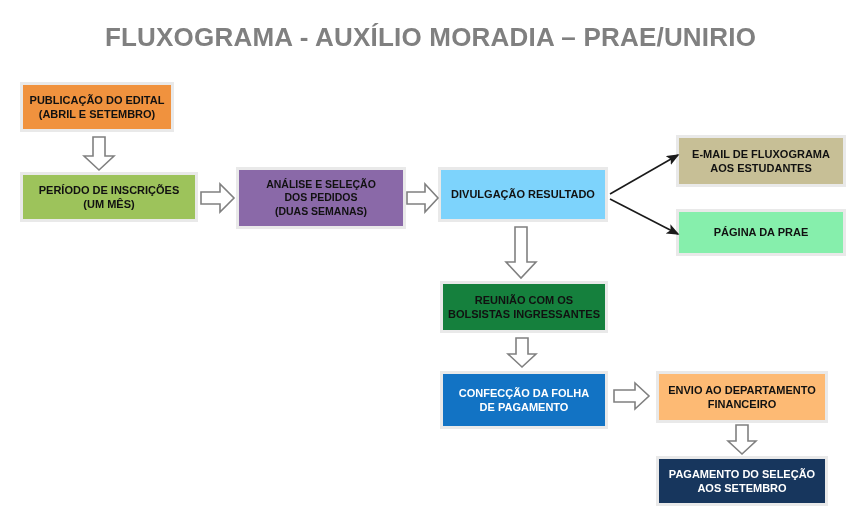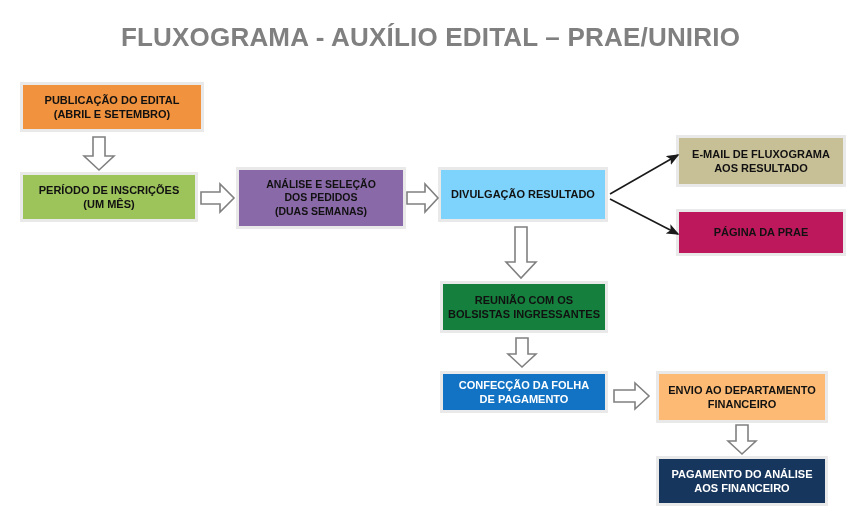--- a/index.html
+++ b/index.html
@@ -48,47 +48,47 @@
   }
   .box .inner {
     width: 100%;
   }
   .box .l1, .box .l2, .box .l3 {
     display: block;
     white-space: nowrap;
   }
 
   
-  #box-edital       { left: 20px;  top: 82px;  width: 184px; height: 50px;  background: #F0923E; font-size: 11px; }
+  #box-edital       { left: 20px;  top: 82px;  width: 154px; height: 50px;  background: #F0923E; font-size: 11px; }
   #box-inscricoes   { left: 20px;  top: 172px; width: 178px; height: 50px;  background: #9DC35B; font-size: 11px; }
   #box-analise      { left: 236px; top: 167px; width: 170px; height: 62px;  background: #8A69A8; font-size: 10.5px; }
   #box-divulgacao   { left: 438px; top: 167px; width: 170px; height: 55px;  background: #7dd3fc; font-size: 11px; }
   #box-email        { left: 676px; top: 135px; width: 170px; height: 52px;  background: #C7BF96; font-size: 11px; }
-  #box-pagina       { left: 676px; top: 209px; width: 170px; height: 47px;  background: #be185d; font-size: 11px; }
+  #box-pagina       { left: 676px; top: 209px; width: 170px; height: 47px;  background: #86efac; font-size: 11px; }
   #box-reuniao      { left: 440px; top: 281px; width: 168px; height: 52px;  background: #15803d; font-size: 11px; }
-  #box-confeccao    { left: 440px; top: 371px; width: 168px; height: 42px;  background: #1273C4; font-size: 11px; color:#ffffff; }
+  #box-confeccao    { left: 440px; top: 371px; width: 168px; height: 58px;  background: #1273C4; font-size: 11px; color:#ffffff; }
   #box-envio        { left: 656px; top: 371px; width: 172px; height: 52px;  background: #fdba74; font-size: 11px; }
   #box-pagamento    { left: 656px; top: 456px; width: 172px; height: 50px;  background: #17365D; font-size: 11px; color:#ffffff; }
 
   
   .block-arrow {
     position: absolute;
   }
   .block-arrow svg { display: block; }
 
   
   .line-arrow { position: absolute; }
   .line-arrow svg { display: block; overflow: visible; }
 </style>
 </head>
 <body>
 
 <div id="canvas">
 
-  <div class="title">FLUXOGRAMA - AUXÍLIO EDITAL – PRAE/UNIRIO</div>
+  <div class="title">FLUXOGRAMA - AUXÍLIO MORADIA – PRAE/UNIRIO</div>
 
   <div class="box" id="box-edital">
     <span class="inner">
       <span class="l1">PUBLICAÇÃO DO EDITAL</span>
       <span class="l2">(ABRIL E SETEMBRO)</span>
     </span>
   </div>
 
   <div class="box" id="box-inscricoes">
     <span class="inner">
@@ -107,21 +107,21 @@
 
   <div class="box" id="box-divulgacao">
     <span class="inner">
       <span class="l1">DIVULGAÇÃO RESULTADO</span>
     </span>
   </div>
 
   <div class="box" id="box-email">
     <span class="inner">
       <span class="l1">E-MAIL DE FLUXOGRAMA</span>
-      <span class="l2">AOS RESULTADO</span>
+      <span class="l2">AOS ESTUDANTES</span>
     </span>
   </div>
 
   <div class="box" id="box-pagina">
     <span class="inner">
       <span class="l1">PÁGINA DA PRAE</span>
     </span>
   </div>
 
   <div class="box" id="box-reuniao">
@@ -140,22 +140,22 @@
 
   <div class="box" id="box-envio">
     <span class="inner">
       <span class="l1">ENVIO AO DEPARTAMENTO</span>
       <span class="l2">FINANCEIRO</span>
     </span>
   </div>
 
   <div class="box" id="box-pagamento">
     <span class="inner">
-      <span class="l1">PAGAMENTO DO ANÁLISE</span>
-      <span class="l2">AOS FINANCEIRO</span>
+      <span class="l1">PAGAMENTO DO SELEÇÃO</span>
+      <span class="l2">AOS SETEMBRO</span>
     </span>
   </div>
 
   <div class="block-arrow" style="left:82px; top:136px;">
     <svg width="34" height="36" viewBox="0 0 34 36">
       <polygon points="11,1 23,1 23,20 32,20 17,34 2,20 11,20" fill="#FFFFFF" stroke="#808080" stroke-width="1.6" stroke-linejoin="miter"></polygon>
     </svg>
   </div>
 
   <div class="block-arrow" style="left:200px; top:182px;">

